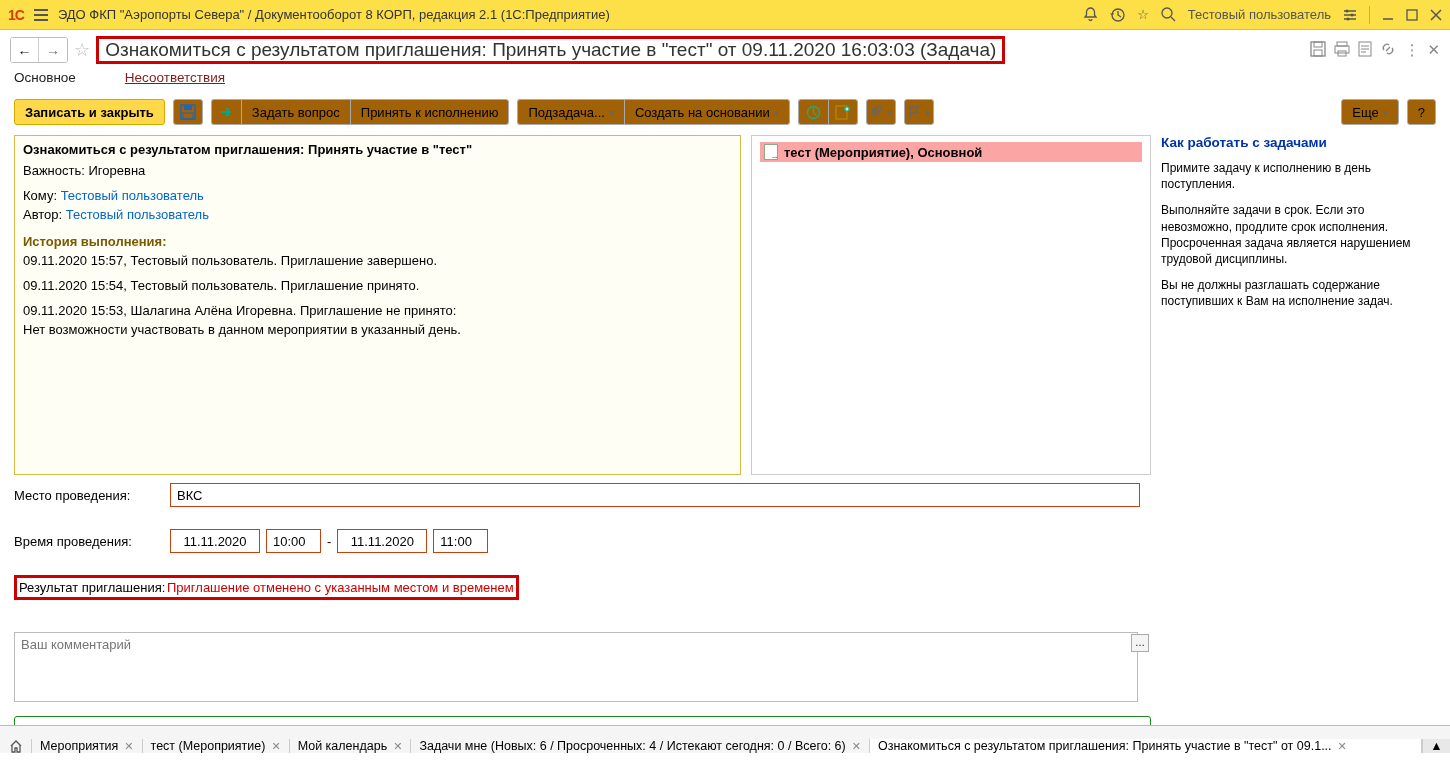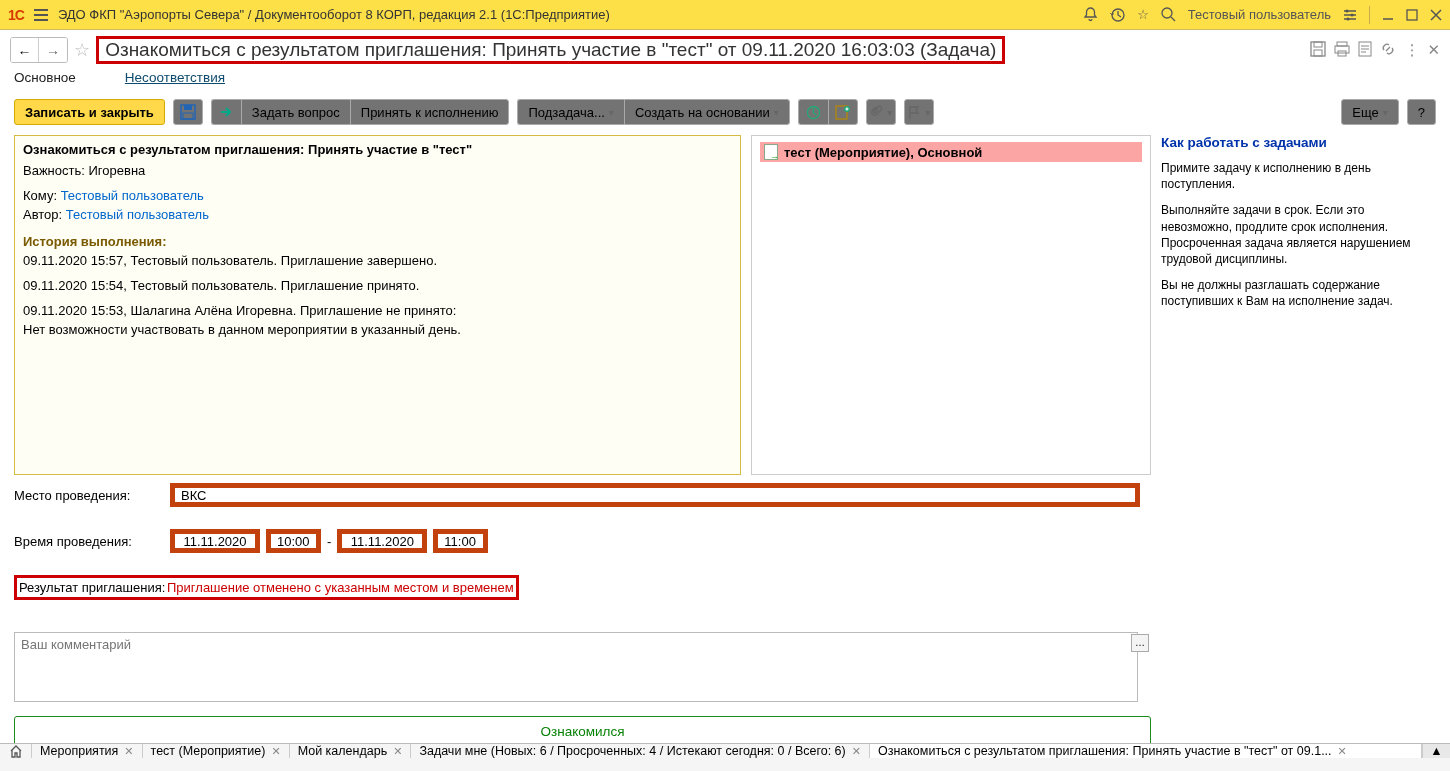--- a/index.html
+++ b/index.html
@@ -14,23 +14,23 @@
   .toolbar-row { display: flex; align-items: center; padding: 6px 10px; gap: 6px; }
   .nav-btns { display: flex; border: 1px solid #bbb; border-radius: 3px; overflow: hidden; }
   .nav-btns button { width: 28px; height: 24px; border: none; background: #fff; cursor: pointer; font-size: 14px; color: #666; }
   .nav-btns button:first-child { border-right: 1px solid #ccc; color: #000; }
   .star-icon { color: #bbb; font-size: 18px; cursor: pointer; }
   .page-title { font-size: 19px; color: #333; border: 3px solid #c00; padding: 0 6px; }
   .page-tools { margin-left: auto; display: flex; gap: 8px; color: #888; font-size: 15px; }
   .page-tools span { cursor: pointer; }
   .tabs { padding: 0 14px 10px 14px; display: flex; gap: 16px; font-size: 13.5px; }
   .tabs .tab { color: #222; padding-bottom: 4px; cursor: pointer; }
-  .tabs .tab.link { color: #0c4a6e; text-decoration: underline; padding-left: 33px; }
+  .tabs .tab.link { color: #7f1d1d; text-decoration: underline; padding-left: 33px; }
   .action-bar { padding: 0 14px 10px 14px; display: flex; align-items: center; gap: 8px; font-size: 13px; }
-  .btn { height: 26px; border: 1px solid #aaa; border-radius: 3px; background: #737373; padding: 0 10px; cursor: pointer; font-size: 13px; display: inline-flex; align-items: center; gap: 4px; }
+  .btn { height: 26px; border: 1px solid #aaa; border-radius: 3px; background: #a16207; padding: 0 10px; cursor: pointer; font-size: 13px; display: inline-flex; align-items: center; gap: 4px; }
   .btn-yellow { background: #ffd94a; font-weight: bold; border-color: #d4a900; }
   .btn-icon { width: 30px; padding: 0; justify-content: center; }
   .btn-group { display: flex; }
   .btn-group .btn { border-radius: 0; border-right: none; }
   .btn-group .btn:first-child { border-radius: 3px 0 0 3px; }
   .btn-group .btn:last-child { border-radius: 0 3px 3px 0; border-right: 1px solid #aaa; }
   .dd::after { content: " ▾"; font-size: 10px; color: #666; }
   .spacer { flex: 1; }
   .content { display: flex; padding: 0 14px; gap: 10px; }
   .left-col { flex: 1; display: flex; flex-direction: column; }
@@ -43,34 +43,34 @@
   .pane-left .label { display: inline; }
   .pane-left .link { color: #0066cc; cursor: pointer; }
   .pane-left .hist-title { color: #7a5a00; font-weight: bold; margin-top: 12px; }
   .pane-left p { margin-bottom: 4px; }
   .attachment { display: flex; align-items: center; gap: 6px; background: #fca5a5; padding: 2px 4px; font-size: 13px; }
   .attachment .doc-icon { width: 14px; height: 16px; background: #fff; border: 1px solid #8a8; position: relative; }
   .attachment .doc-icon::after { content: "→"; color: #2a2; font-size: 9px; position: absolute; right: -2px; bottom: -2px; }
   .fields { margin-top: 8px; font-size: 13px; }
   .field-row { display: flex; align-items: center; margin-bottom: 22px; gap: 6px; }
   .field-row .flabel { width: 150px; }
-  .field-row input[type=text] { height: 24px; border: 5px solid #c2410c; padding: 0 6px; font-size: 13px; }
+  .field-row input[type=text] { height: 24px; border: 1px solid #c2410c; padding: 0 6px; font-size: 13px; }
   .field-row .wide { width: 970px; }
   .field-row .date { width: 90px; text-align: center; }
   .field-row .time { width: 55px; }
   .red-box { border: 3px solid #c00; display: inline-flex; align-items: center; padding: 2px 2px; }
   .red-box .flabel { width: 148px; }
   .red-text { color: #c00; }
   .comment-wrap { margin-top: 10px; position: relative; }
   .comment-wrap textarea { width: 1124px; height: 70px; border: 1px solid #bbb; padding: 4px 6px; font-size: 13px; resize: none; color: #888; }
   .comment-wrap .dots-btn { position: absolute; right: 2px; top: 2px; width: 18px; height: 18px; border: 1px solid #aaa; background: #f4f4f4; font-size: 10px; text-align: center; line-height: 16px; cursor: pointer; }
   .ack-btn { margin-top: 10px; height: 30px; border: 1px solid #1a8a1a; border-radius: 3px; background: #fff; padding: 0 16px; color: #078207; font-weight: normal; font-size: 13.5px; cursor: pointer; }
   .help-panel h4 { color: #0033aa; font-size: 13.5px; margin-bottom: 10px; }
   .help-panel p { font-size: 12px; margin-bottom: 10px; line-height: 1.35; }
-  .bottom-tabs { position: absolute; bottom: 0; left: 0; right: 0; height: 28px; border-top: 1px solid #bbb; display: flex; align-items: flex-start; background: #f5f5f5; font-size: 12.5px; }
+  .bottom-tabs { position: absolute; bottom: 18px; left: 0; right: 0; height: 28px; border-top: 1px solid #bbb; display: flex; align-items: flex-end; background: #f5f5f5; font-size: 12.5px; }
   .bottom-tabs .btab { display: flex; align-items: center; padding: 0 8px; border-right: 1px solid #ccc; cursor: pointer; gap: 6px; }
   .bottom-tabs .btab.active { background: #fff; }
   .bottom-tabs .home { width: 32px; justify-content: center; }
   .bottom-tabs .close-x { color: #888; font-size: 11px; }
   .bottom-tabs .up-btn { width: 28px; background: #e8e8e8; display: flex; align-items: center; justify-content: center; margin-left: auto; border-left: 1px solid #ccc; }
   svg { display: block; }
 </style>
 </head>
 <body>
 

